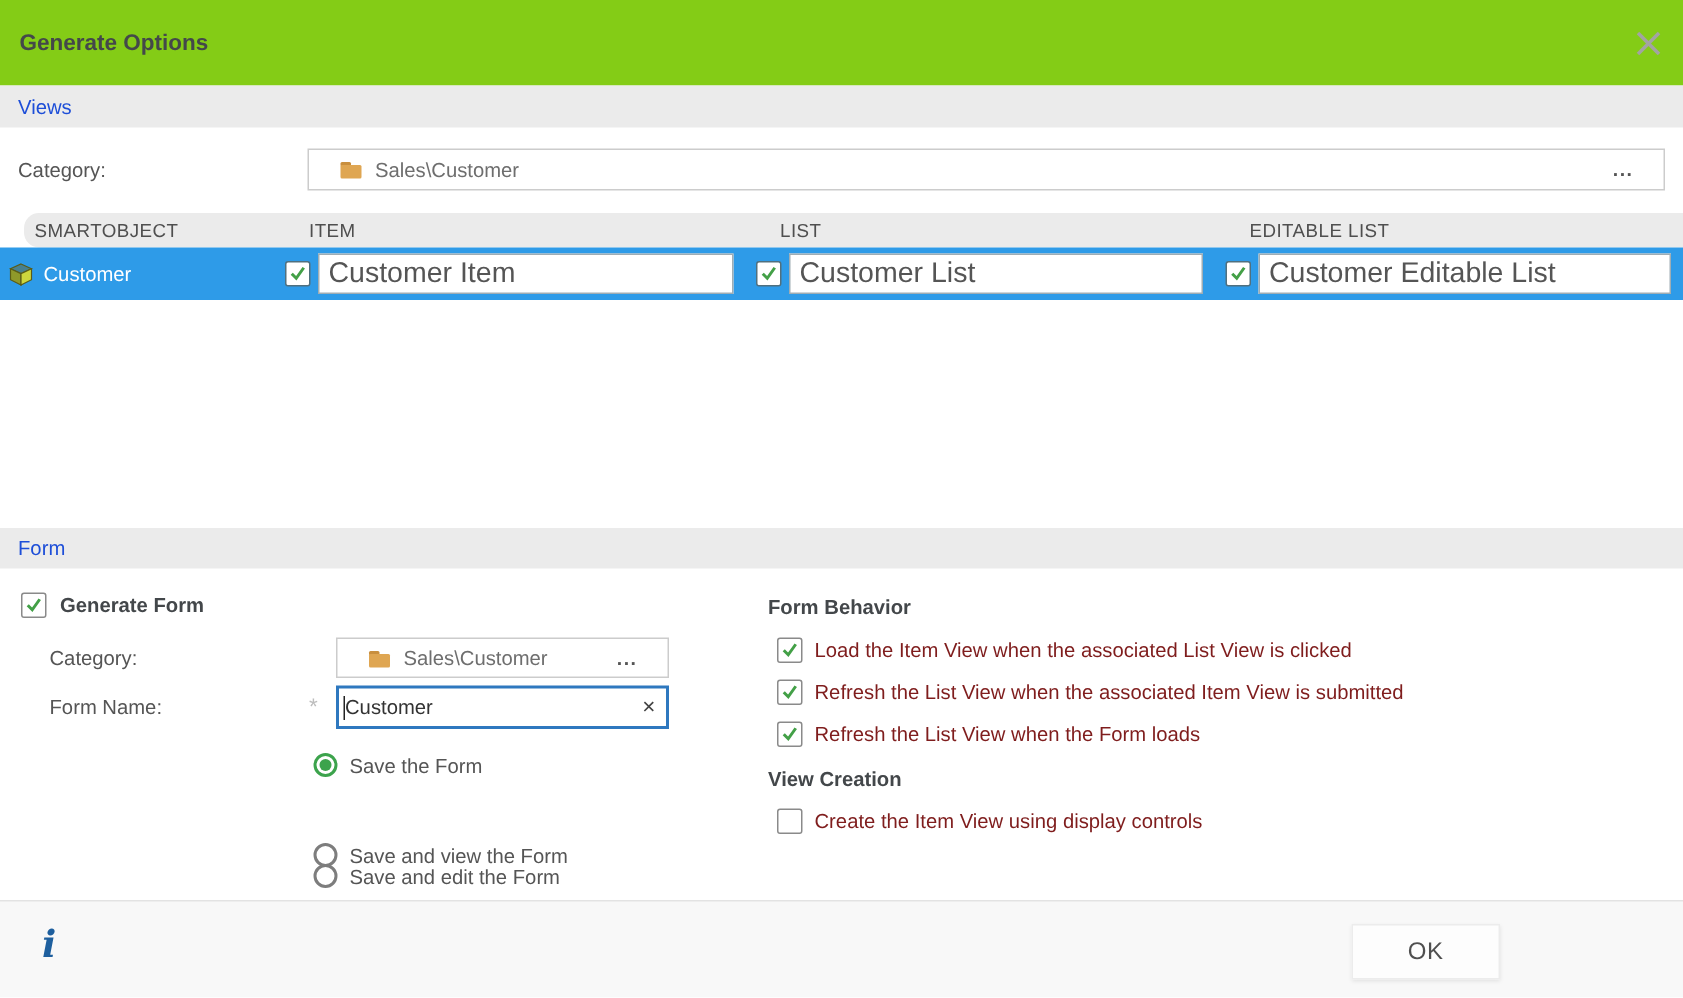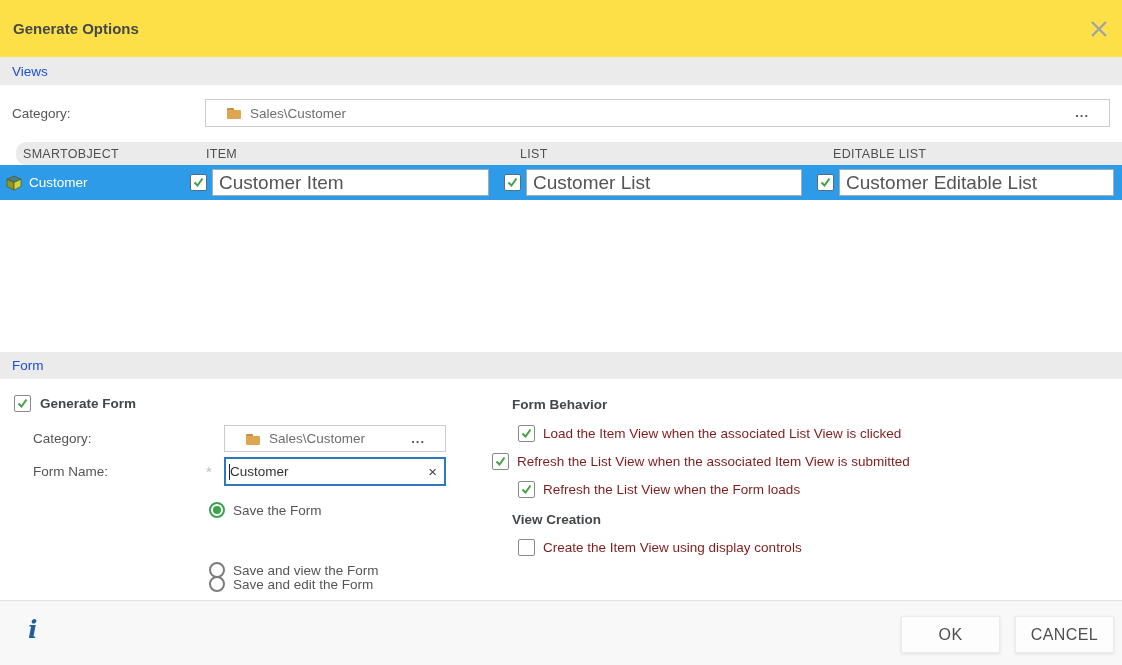--- a/index.html
+++ b/index.html
@@ -2,21 +2,21 @@
 <html><head>
 <meta charset="utf-8">
 <style>
   * { margin:0; padding:0; box-sizing:border-box; }
   html,body { width:1122px; height:665px; overflow:hidden; }
   body { font-family:"Liberation Sans","DejaVu Sans",sans-serif; background:#ffffff; }
 
   .dialog { position:relative; width:1122px; height:665px; background:#ffffff; }
 
   
-  .titlebar { position:absolute; top:0; left:0; width:100%; height:57px; background:#fde047; }
+  .titlebar { position:absolute; top:0; left:0; width:100%; height:57px; background:#84cc16; }
   .title { position:absolute; left:13px; top:20px; font-size:15px; font-weight:700; color:#44484a; }
   .close-btn { position:absolute; right:12px; top:18px; width:22px; height:22px; cursor:pointer; }
 
   
   .section-bar { position:absolute; left:0; width:100%; height:28px; background:#ebebeb;
                  display:flex; align-items:center; padding-left:12px; font-size:13.5px; color:#1d4ed8; }
   .bar-views { top:57px; }
   .bar-form  { top:352px; height:27px; }
 
   
@@ -205,21 +205,21 @@
   <div class="subhead" style="left:512px; top:397px;">Form Behavior</div>
 
   <div class="flexrow" style="left:518px; top:424px; height:18px;">
     <span class="cb">
       <svg width="13" height="13" viewBox="0 0 13 13">
           <path d="M2.5 6.5 L5.5 9.5 L10.5 2.5" stroke="#43a047" stroke-width="2" fill="none"></path>
         </svg>
     </span>
     <span class="cbrow-label">Load the Item View when the associated List View is clicked</span>
   </div>
-  <div class="flexrow" style="left:492px; top:452px; height:18px;">
+  <div class="flexrow" style="left:518px; top:452px; height:18px;">
     <span class="cb">
       <svg width="13" height="13" viewBox="0 0 13 13">
           <path d="M2.5 6.5 L5.5 9.5 L10.5 2.5" stroke="#43a047" stroke-width="2" fill="none"></path>
         </svg>
     </span>
     <span class="cbrow-label">Refresh the List View when the associated Item View is submitted</span>
   </div>
   <div class="flexrow" style="left:518px; top:480px; height:18px;">
     <span class="cb">
       <svg width="13" height="13" viewBox="0 0 13 13">
@@ -231,16 +231,15 @@
 
   <div class="subhead" style="left:512px; top:512px;">View Creation</div>
   <div class="flexrow" style="left:518px; top:538px; height:18px;">
     <span class="cb"></span>
     <span class="cbrow-label">Create the Item View using display controls</span>
   </div>
 
   <div class="footer">
     <div class="info-i">i</div>
     <button class="btn btn-ok">OK</button>
-    <button class="btn btn-cancel">CANCEL</button>
   </div>
 
 </div>
 
 </body></html>

